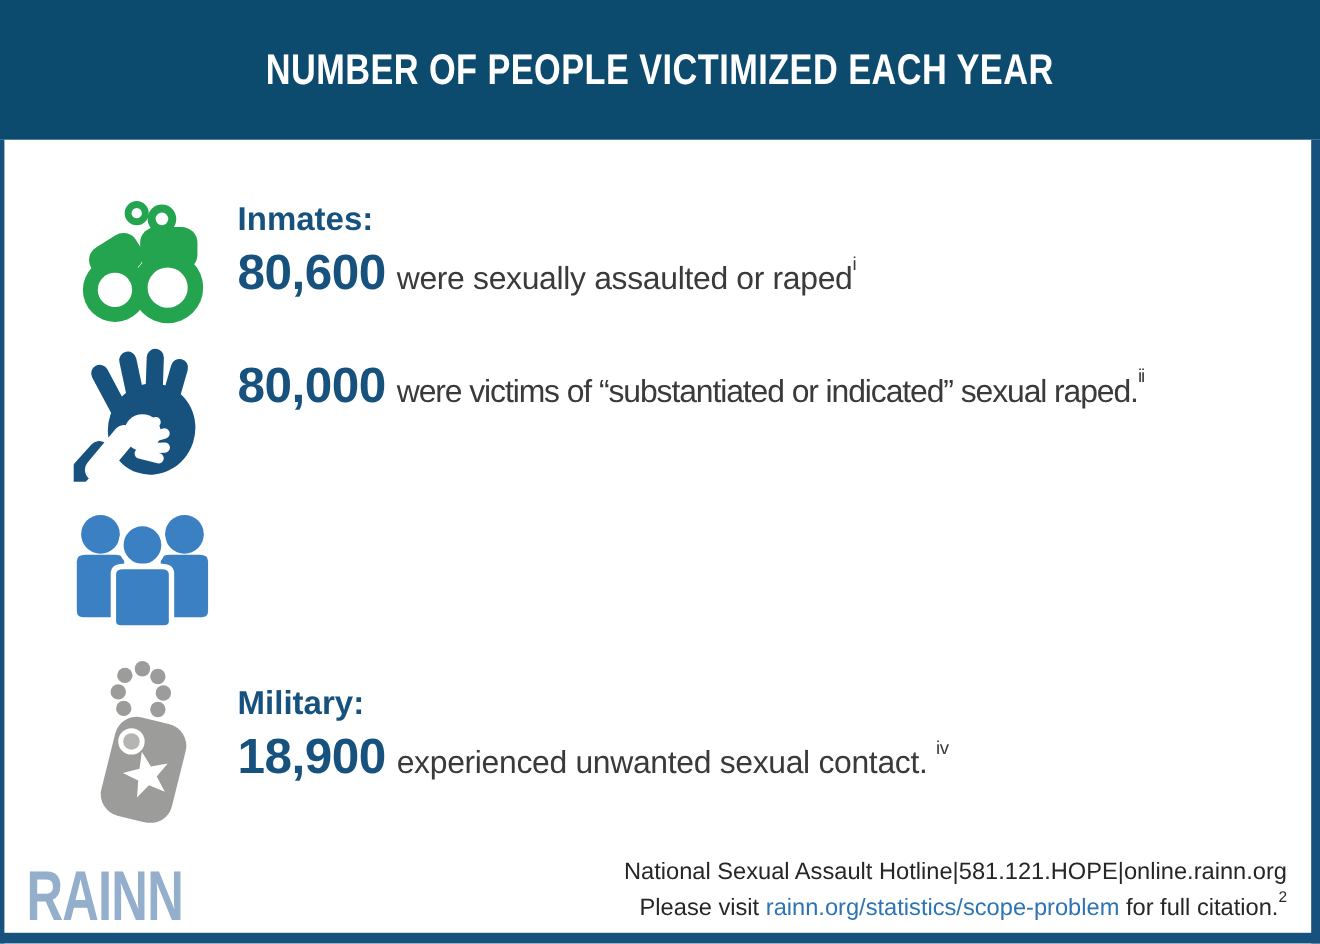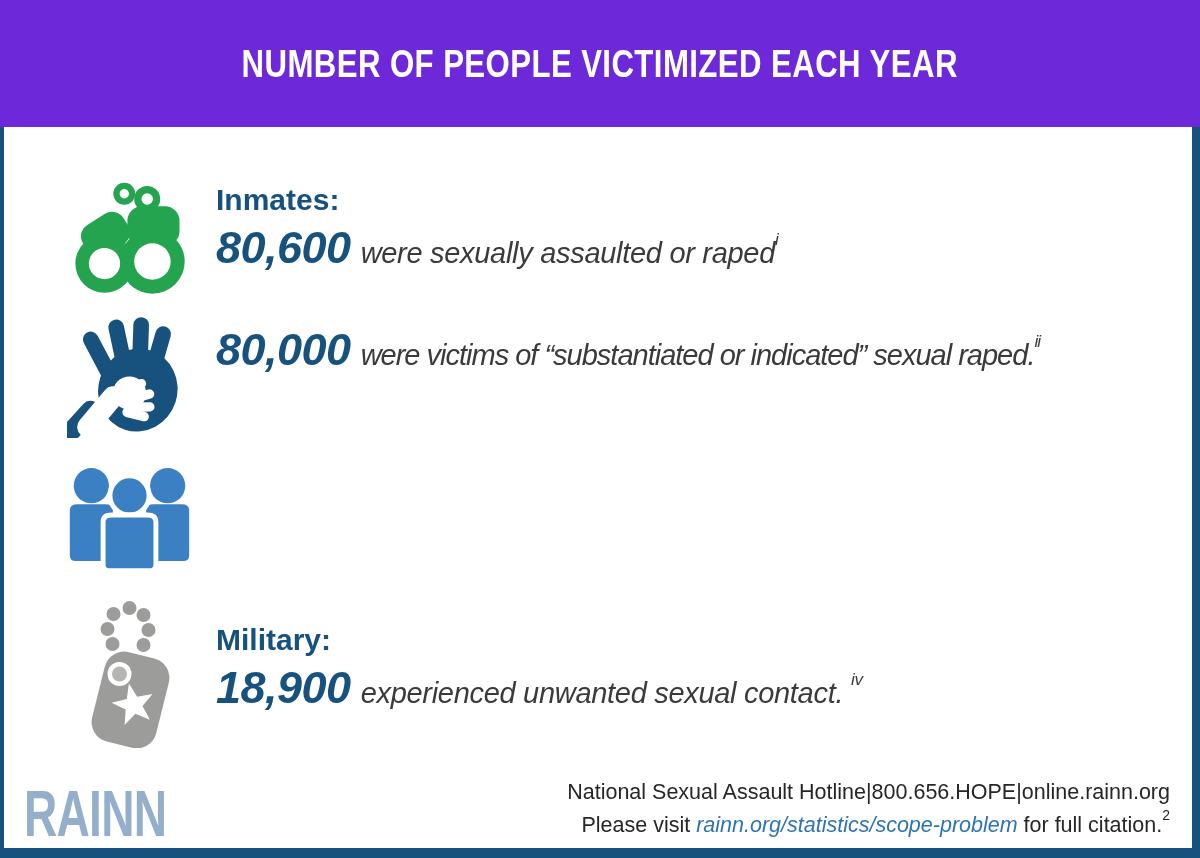--- a/index.html
+++ b/index.html
@@ -1,42 +1,42 @@
 <!DOCTYPE html>
 <html><head>
 <meta charset="utf-8">
 <style>
   html,body{margin:0;padding:0;background:#ffffff;}
   .page{position:relative;width:1200px;height:858px;background:#ffffff;overflow:hidden;
         font-family:"Liberation Sans",sans-serif;}
   
-  .header{position:absolute;left:0;top:0;width:1200px;height:127px;background:#6d28d9;
+  .header{position:absolute;left:0;top:0;width:1200px;height:127px;background:#0c4a6e;
           display:flex;align-items:center;justify-content:center;}
   .header .title{color:#ffffff;font-weight:700;font-size:39px;letter-spacing:0.5px;
                  transform:scaleX(0.8);white-space:nowrap;}
   
   .border-left{position:absolute;left:0;top:127px;bottom:0;width:4px;background:#17527F;}
   .border-right{position:absolute;right:0;top:127px;bottom:0;width:8px;background:#17527F;}
   .border-bottom{position:absolute;left:0;bottom:0;width:1200px;height:10px;background:#17527F;}
   
   .row{position:absolute;left:0;width:1180px;height:135px;}
   .row .iconbox{position:absolute;left:62px;top:0;width:135px;height:135px;
                 display:flex;align-items:flex-start;justify-content:center;}
   .row .textcol{position:absolute;left:216px;top:10px;width:960px;}
   .row-label{color:#17527F;font-weight:700;font-size:30px;line-height:40px;}
-  .statline{margin-top:2px;white-space:nowrap;font-style:italic;}
+  .statline{margin-top:2px;white-space:nowrap;}
   .stat-value{color:#17527F;font-weight:700;font-size:45px;letter-spacing:-0.5px;margin-right:10px;}
   .stat-desc{color:#3A3A3A;font-size:29px;letter-spacing:-0.3px;}
   .stat-desc sup{font-size:17px;vertical-align:18px;line-height:0;}
   
   .logo{position:absolute;left:24px;bottom:16px;color:#93AFCC;font-weight:700;font-size:64px;
         line-height:56px;letter-spacing:-1px;transform:scaleX(0.72);transform-origin:left bottom;}
   .footnote{position:absolute;right:30px;bottom:16px;text-align:right;color:#262626;
             font-size:21.5px;line-height:33px;}
-  .footnote .link{color:#2E74B5;font-style:italic;}
+  .footnote .link{color:#2E74B5;}
   .footnote sup{font-size:14px;vertical-align:12px;line-height:0;}
 </style>
 </head>
 <body>
 
 <div class="page">
 
   <div class="header">
     <span class="title">NUMBER OF PEOPLE VICTIMIZED EACH YEAR</span>
   </div>
@@ -135,17 +135,17 @@
     </div>
     <div class="textcol" style="top:22px;">
       <div class="row-label">Military:</div>
       <div class="statline"><span class="stat-value">18,900</span><span class="stat-desc"><span>experienced unwanted sexual contact. </span><sup>iv</sup></span></div>
     </div>
   </div>
 
   <div class="logo">RAINN</div>
 
   <div class="footnote">
-    <div>National Sexual Assault Hotline|800.656.HOPE|online.rainn.org</div>
+    <div>National Sexual Assault Hotline|581.121.HOPE|online.rainn.org</div>
     <div><span>Please visit </span><span class="link">rainn.org/statistics/scope-problem</span><span> for full citation.</span><sup>2</sup></div>
   </div>
 
 </div>
 
 </body></html>

